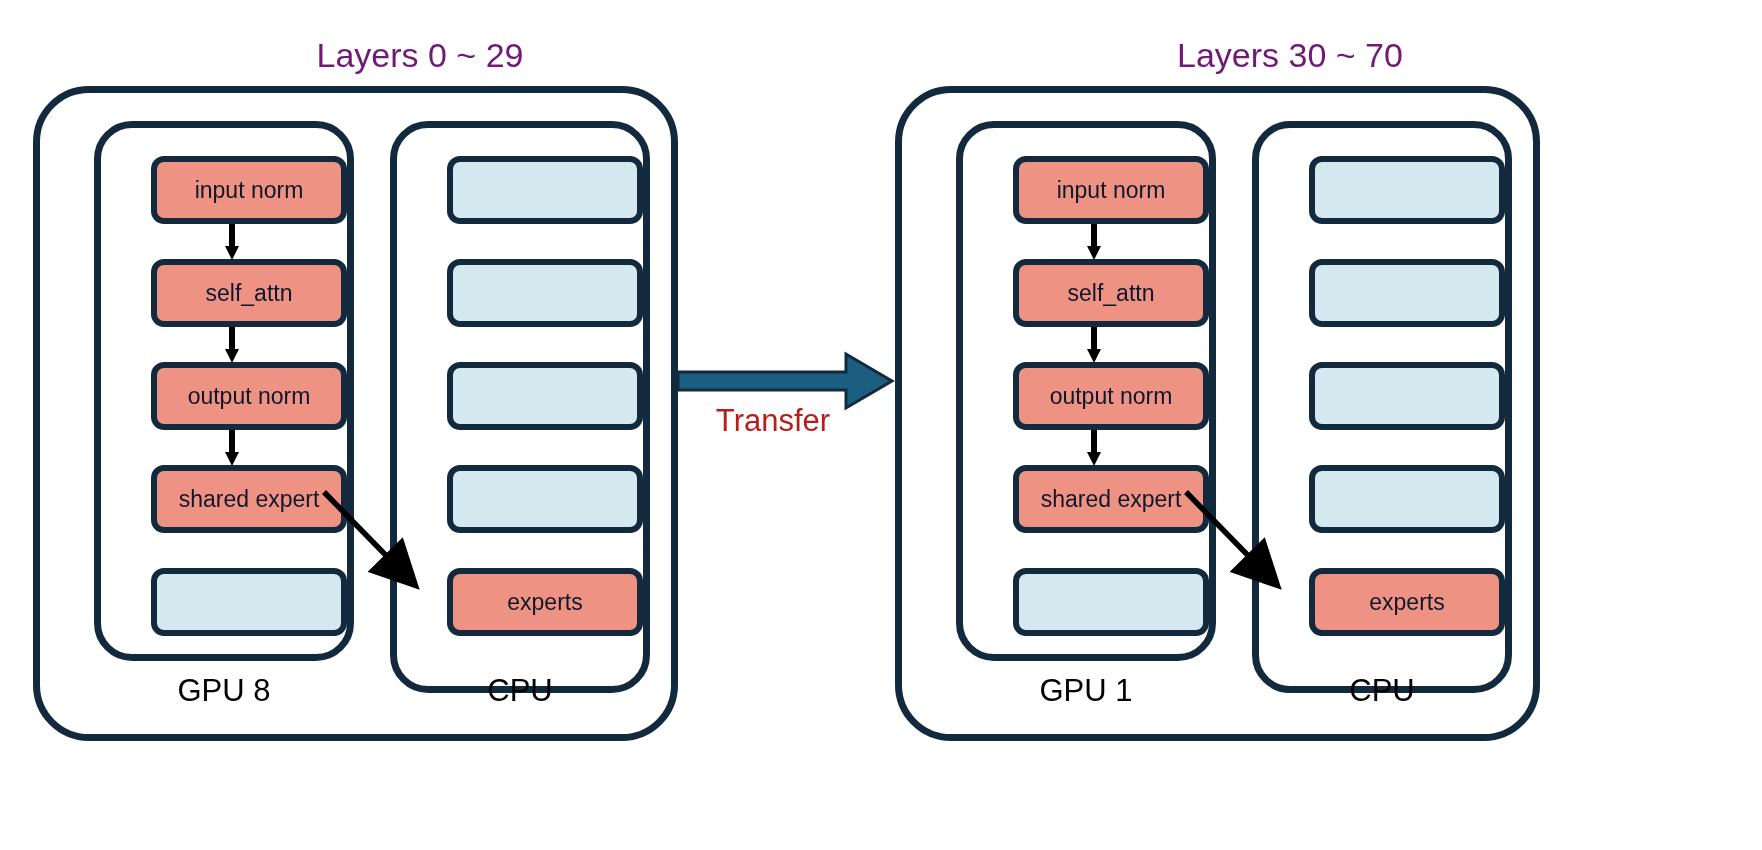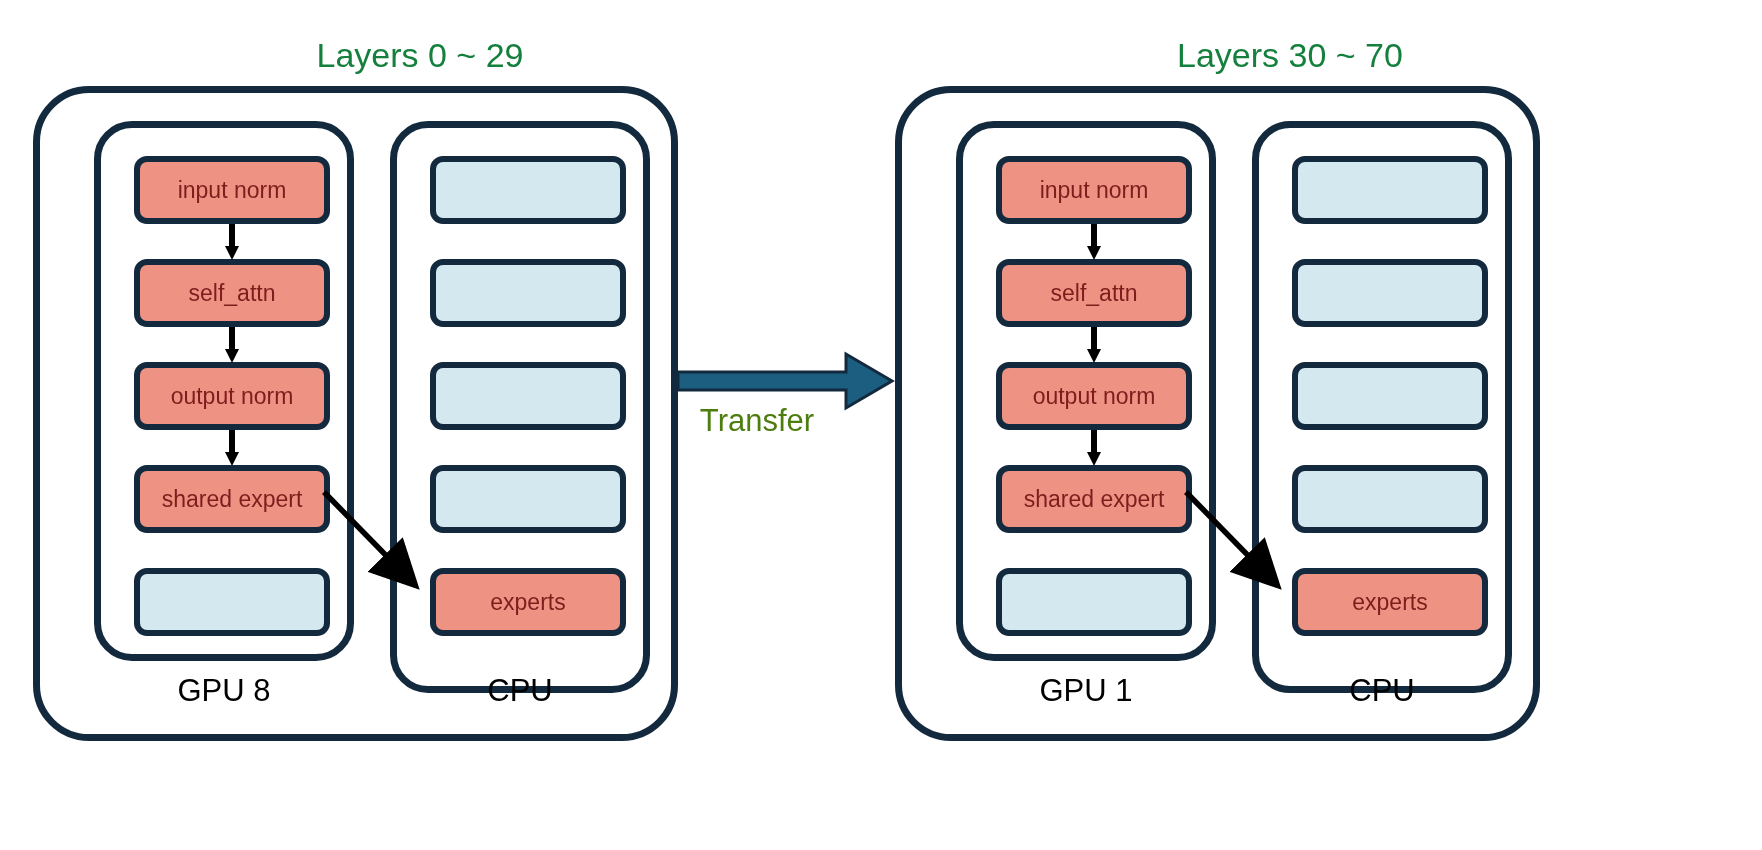--- a/index.html
+++ b/index.html
@@ -19,21 +19,21 @@
     position: absolute;
     left: 0; top: 0;
     width: 1762px;
     height: 850px;
   }
 
   
   .panel-title {
     position: absolute;
     font-size: 34px;
-    color: #15803d;
+    color: #701a75;
     white-space: nowrap;
     text-align: center;
     letter-spacing: 0px;
   }
   #title-left  { left: 140px; top: 36px; width: 560px; }
   #title-right { left: 1010px; top: 36px; width: 560px; }
 
   
   .device-panel {
     position: absolute;
@@ -64,30 +64,30 @@
     text-align: center;
     white-space: nowrap;
   }
   .label-gpu { left: 54px;  top: 580px; width: 260px; }
   .label-cpu { left: 350px; top: 580px; width: 260px; }
 
   
   .slot {
     position: absolute;
     box-sizing: border-box;
-    left: 33px;
+    left: 50px;
     width: 196px;
     height: 68px;
     border: 6px solid #13293D;
     border-radius: 13px;
     display: flex;
     align-items: center;
     justify-content: center;
     font-size: 23px;
-    color: #7f1d1d;
+    color: #0f172a;
     white-space: nowrap;
   }
   .slot.active { background: #EE9284; }
   .slot.empty  { background: #D4E8EF; }
 
   .slot.r0 { top: 28px; }
   .slot.r1 { top: 131px; }
   .slot.r2 { top: 234px; }
   .slot.r3 { top: 337px; }
   .slot.r4 { top: 440px; }
@@ -134,27 +134,27 @@
   #transfer-arrow {
     position: absolute;
     left: 678px;
     top: 350px;
     width: 218px;
     height: 80px;
     overflow: visible;
   }
   #transfer-caption {
     position: absolute;
-    left: 642px;
+    left: 658px;
     top: 400px;
     width: 230px;
     text-align: center;
     font-size: 31px;
     line-height: 1.33;
-    color: #4d7c0f;
+    color: #b91c1c;
   }
   #transfer-caption .ln { display: block; }
 </style>
 </head>
 <body>
 
 <div id="stage">
 
   <div class="panel-title" id="title-left">Layers 0 ~ 29</div>
 

